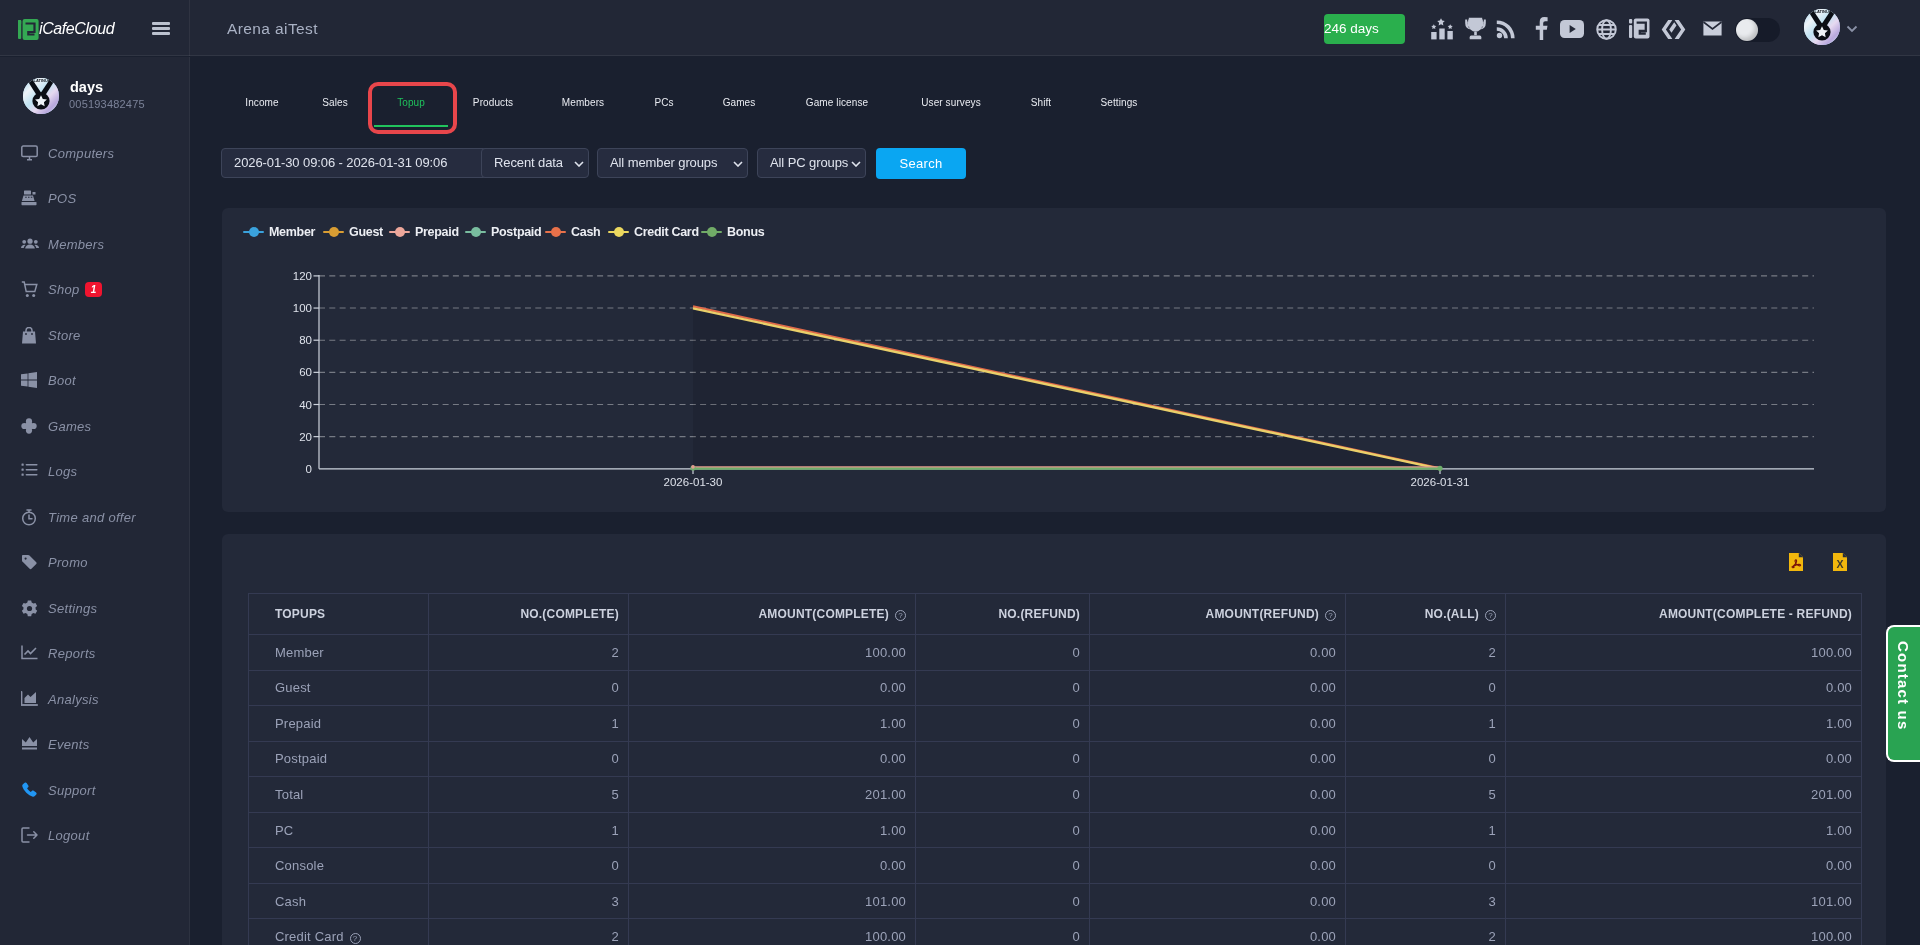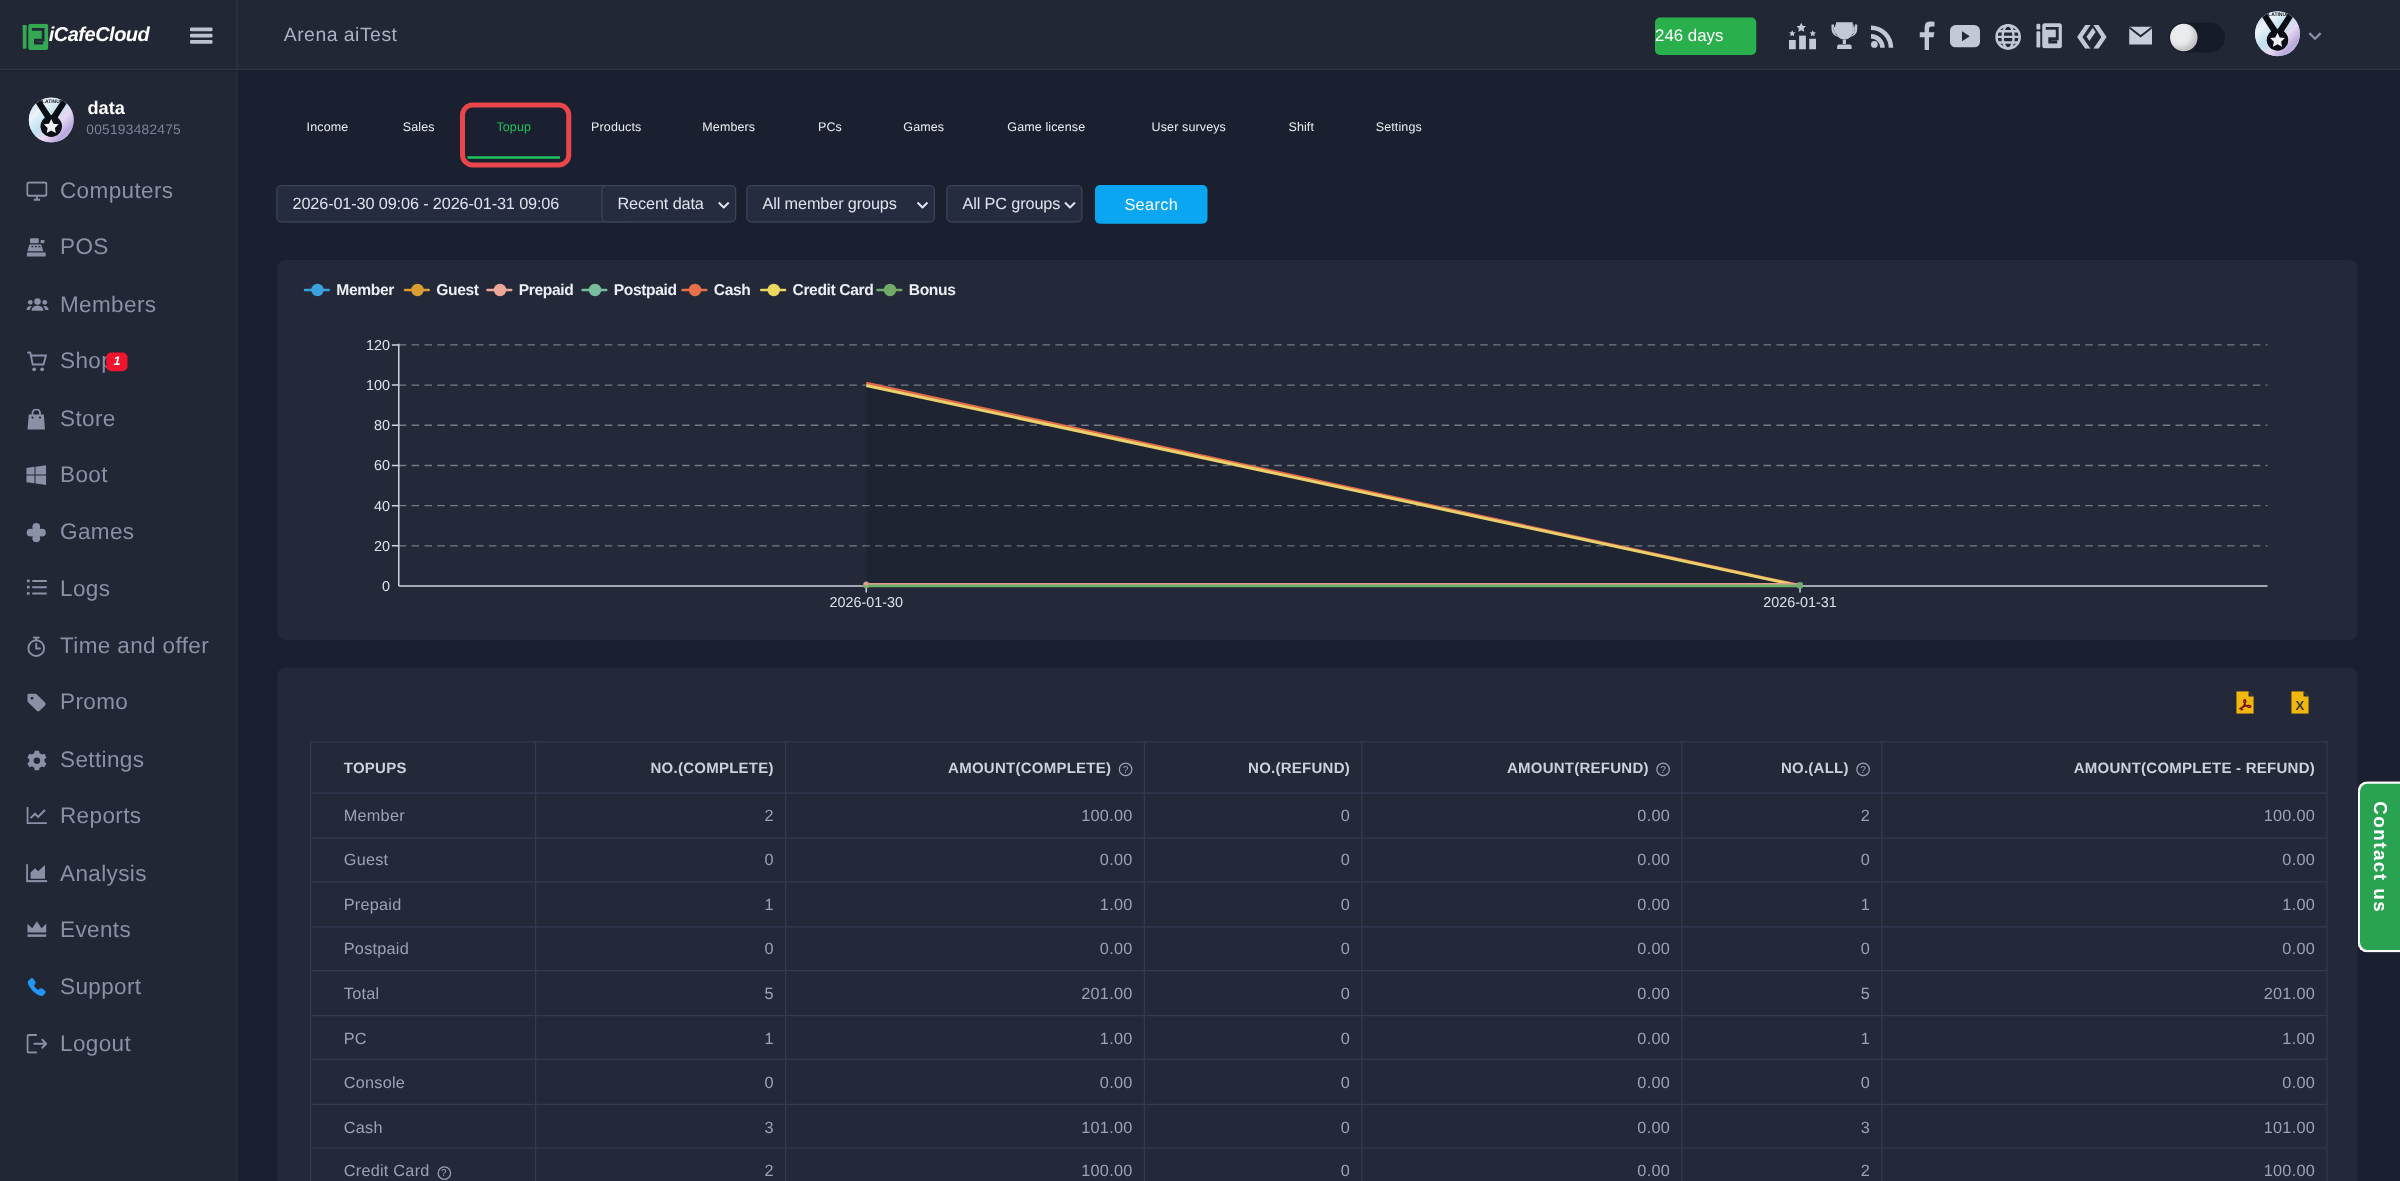--- a/index.html
+++ b/index.html
@@ -3,21 +3,21 @@
 <meta charset="utf-8">
 <style>
   * { margin:0; padding:0; box-sizing:border-box; }
   html,body { width:1920px; height:945px; overflow:hidden; background:#1a202f;
     font-family:"Liberation Sans", sans-serif; }
   
   #topbar { position:absolute; left:0; top:0; width:1920px; height:56px; background:#222736;
     border-bottom:1px solid rgba(255,255,255,0.07); }
   #tbleft { position:absolute; left:0; top:0; width:190px; height:56px;
     border-right:1px solid rgba(255,255,255,0.06); }
-  #brand { position:absolute; left:39px; top:20px; color:#fff; font-size:16px; font-weight:bold;
+  #brand { position:absolute; left:39px; top:20px; color:#fff; font-size:16px; font-weight:normal;
     font-style:italic; letter-spacing:-0.4px; }
   #burger { position:absolute; left:152px; top:22px; width:18px; }
   #burger div { height:2.6px; background:#bcc2cf; margin-bottom:2.6px; border-radius:1px; }
   #pgtitle { position:absolute; left:227px; top:20px; font-size:15.5px; color:#a9b1c4; letter-spacing:0.4px;text-align:center; }
   #days { position:absolute; left:1324px; top:14px; width:81px; height:30px; background:#2aaf4d;
     border-radius:4px; color:#fff; font-size:13.5px; line-height:30px; }
   .tbico { position:absolute; top:18px; }
   #toggle { position:absolute; left:1735px; top:18px; width:45px; height:24px; background:#161b29;
     border-radius:12px; }
   #toggle div { position:absolute; left:1px; top:1px; width:22px; height:22px; border-radius:50%;
@@ -26,21 +26,21 @@
     background:linear-gradient(125deg,#8fd3ee 0%,#e3e9f2 22%,#b8e6f2 40%,#d9c8ec 58%,#9fc8ea 75%,#e6eef5 100%); }
   #chev { position:absolute; left:1846px; top:25px; }
   
   #sidebar { position:absolute; left:0; top:57px; width:190px; height:888px; background:#222736;
     border-right:1px solid rgba(255,255,255,0.05); }
   #admin-name { position:absolute; left:70px; top:22px; color:#fff; font-size:14.5px; font-weight:bold; }
   #admin-id { position:absolute; left:69px; top:41px; color:#7b8298; font-size:11px; letter-spacing:0.2px; }
   #menu { position:absolute; left:0; top:73px; width:190px; }
   .mi { height:45.5px; position:relative; }
   .mi svg { position:absolute; left:21px; top:50%; margin-top:-8px; }
-  .mi span { position:absolute; left:48px; top:50%; transform:translateY(-50%); font-size:18px; color:#8a91a6; letter-spacing:0.3px; }
+  .mi span { position:absolute; left:48px; top:50%; transform:translateY(-50%); font-size:13px; color:#8a91a6; letter-spacing:0.3px;font-style:italic; }
   #shopbadge { position:absolute; left:85px; top:50%; margin-top:-7.5px; width:17px; height:15px; background:#f0142f;
     border-radius:4px; color:#fff; font-size:10px; font-weight:bold; text-align:center; line-height:15px; }
   
   .tab { position:absolute; top:98px; transform:translateX(-50%); font-size:10px; font-weight:normal; color:#e9ebf1; letter-spacing:0.1px;text-align:right; }
   #redbox { position:absolute; left:368px; top:82px; width:89px; height:52px; border:4px solid #e8464b; border-radius:10px; }
   #tab-underline { position:absolute; left:374px; top:124.5px; width:74px; height:2.5px; background:#21c45d; }
   .inpt { position:absolute; top:148px; height:30px; background:#262c3f; border:1px solid #3d4459;
     border-radius:4px; color:#dfe3ed; font-size:13px; line-height:28px; padding-left:12px; letter-spacing:-0.1px; }
   .selarr { position:absolute; right:4px; top:12px; }
   #search { position:absolute; left:876px; top:148px; width:90px; height:31px; background:#0aa6f2; border-radius:4px;
@@ -179,21 +179,21 @@
         </defs>
       <rect x="0" y="0" width="36" height="36" fill="url(#holob)"></rect>
       <path d="M7 -2 L18 14.5 L13.5 17 L1.5 -2z" fill="#0b0e15"></path>
       <path d="M29 -2 L18 14.5 L22.5 17 L34.5 -2z" fill="#0b0e15"></path>
       <circle cx="18" cy="23" r="8.6" fill="#0b0e15"></circle>
       <path d="M18 17.2 l1.8 3.7 4.1 .5 -3 2.9 .75 4 -3.65-2 -3.65 2 .75-4 -3-2.9 4.1-.5z" fill="#eef2f7"></path>
       <circle cx="18" cy="15.2" r="1.3" fill="#0b0e15"></circle>
       <text x="18" y="4" font-size="4" fill="#14181f" text-anchor="middle" font-weight="bold" font-family="Liberation Sans">PLATINUM</text>
     </svg>
   </div>
-  <span id="admin-name">data</span>
+  <span id="admin-name">days</span>
   <span id="admin-id">005193482475</span>
   <div id="menu">
     <div class="mi">
         <svg width="17" height="16" viewBox="0 0 17 16" fill="none" stroke="#8a91a6" stroke-width="1.5">
           <rect x="0.8" y="1" width="15.4" height="10.6" rx="1.4"></rect>
           <path d="M6 14.8 h5 M8.5 11.8 v3"></path>
         </svg>
         <span>Computers</span>
       </div>
     <div class="mi">

